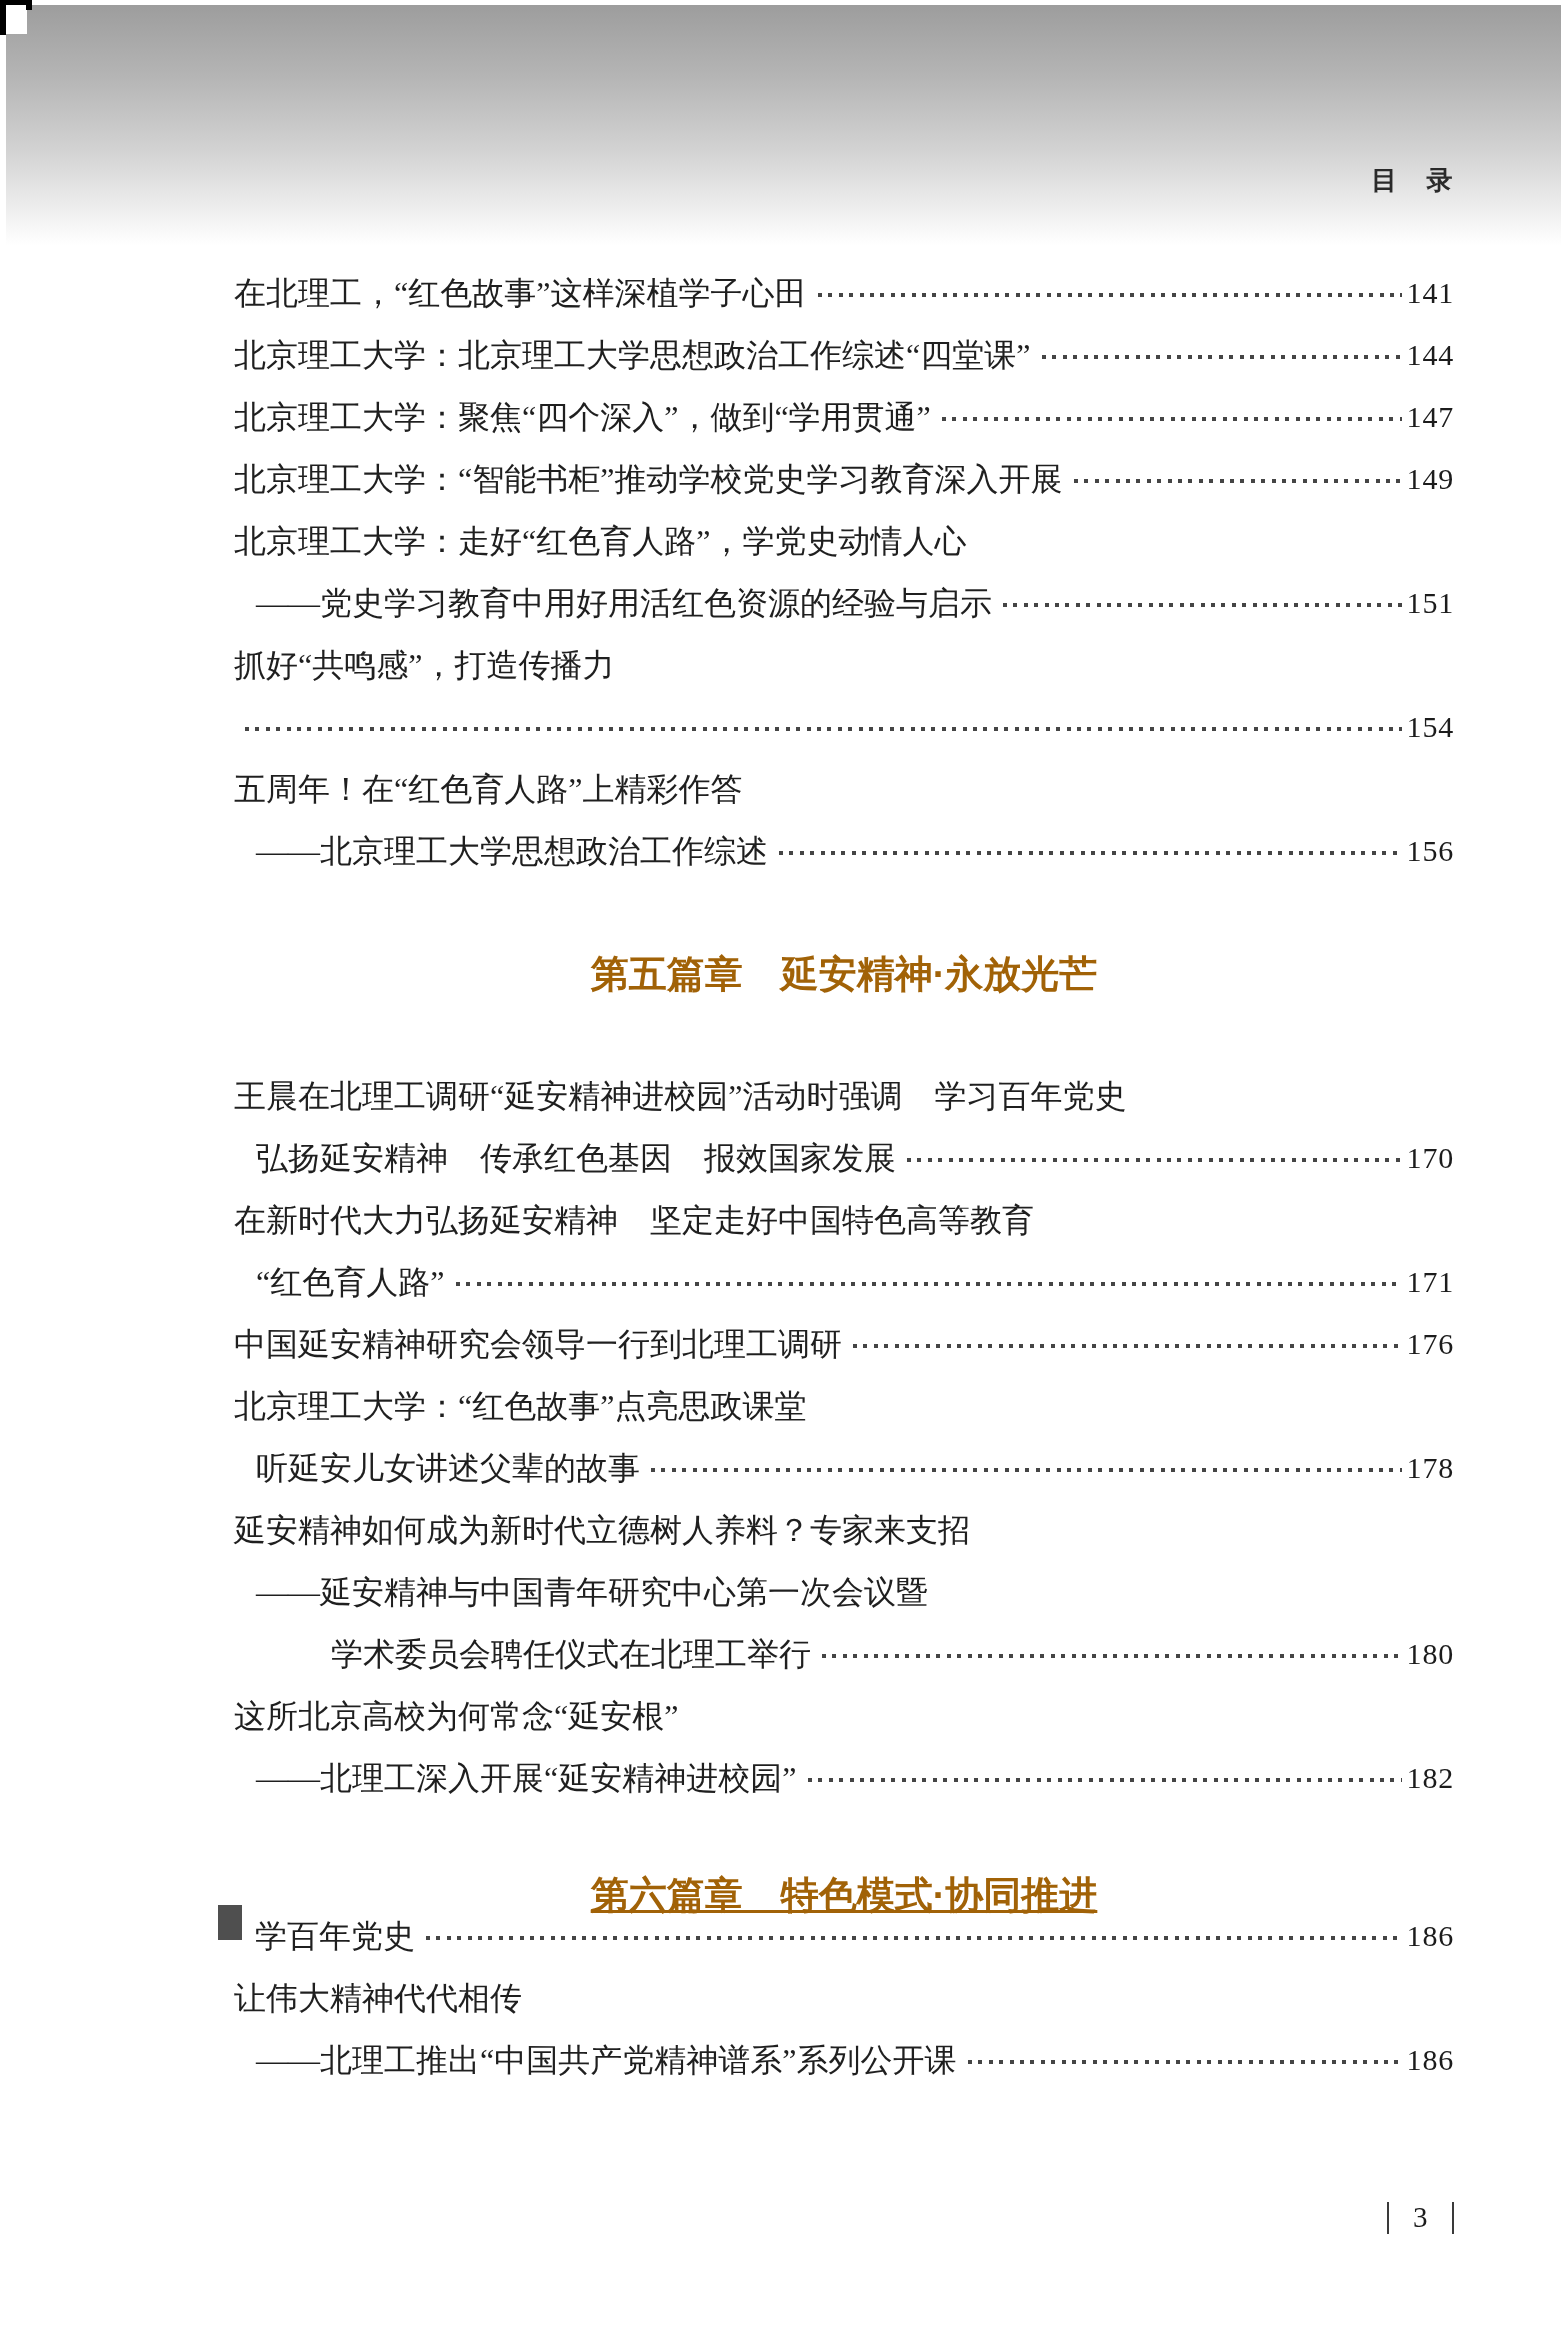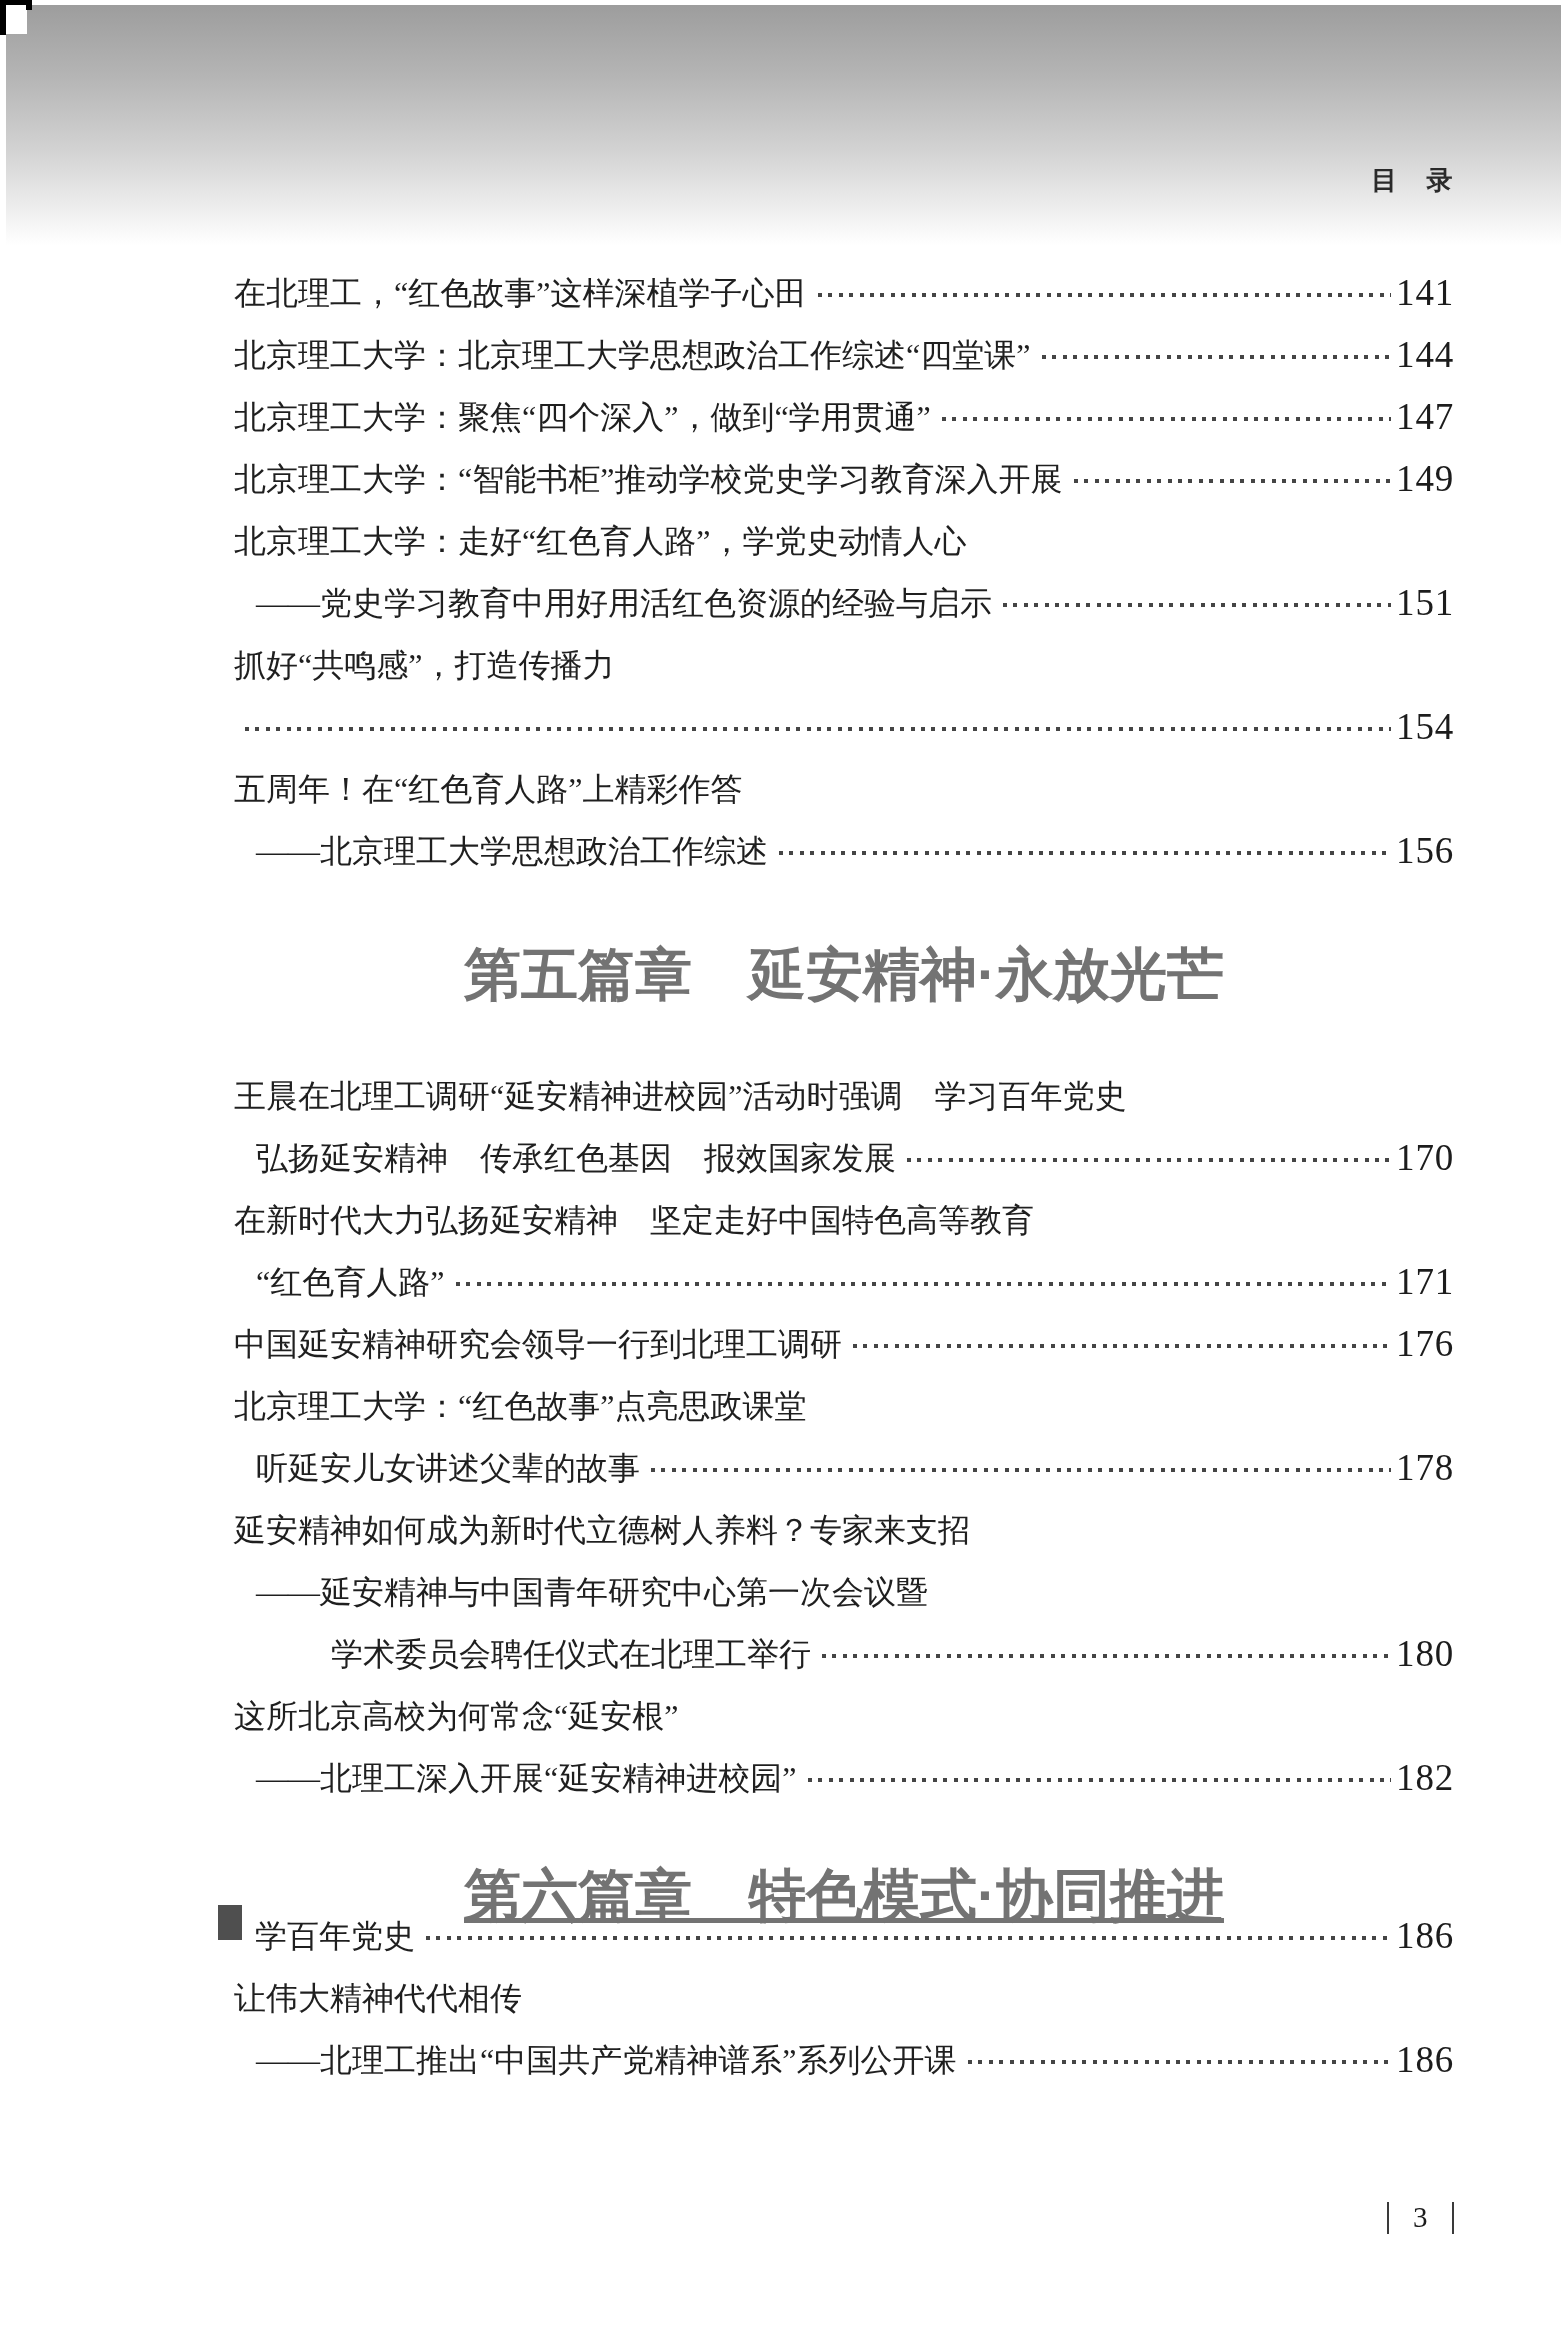--- a/index.html
+++ b/index.html
@@ -34,31 +34,31 @@
     font-size:32px;line-height:62px;color:#1f1f1f;
   }
   .toc-title{white-space:pre;flex:0 0 auto;}
   .indent-1{margin-left:22px;}
   .indent-2{margin-left:97px;}
   .dot-leader{
     flex:1 1 auto;align-self:center;height:4px;margin:4.8px 4.8px 0 11.2px;
     background:repeating-linear-gradient(90deg,#454545 0 4px,transparent 4px 10.4px);
   }
   .toc-page{
-    flex:0 0 auto;font-size:37px;letter-spacing:0.8px;color:#1c1c1c;
+    flex:0 0 auto;font-size:30px;letter-spacing:0.8px;color:#1c1c1c;
     font-family:"Liberation Serif","DejaVu Serif",serif;
   }
   .bullet-square{
     flex:0 0 auto;width:24px;height:35px;background:#4f4f4f;
     margin-left:-16px;margin-right:13px;
   }
   .chapter-heading{
     position:absolute;left:234px;right:108px;height:64px;
-    text-align:center;font-size:57px;line-height:64px;font-weight:700;
-    color:#737373;white-space:pre;
+    text-align:center;font-size:38px;line-height:64px;font-weight:700;
+    color:#a16207;white-space:pre;
     font-family:"Liberation Sans","DejaVu Sans",sans-serif;
   }
   .footer{
     position:absolute;top:2201px;right:108px;
     display:flex;align-items:center;gap:24px;
   }
   .footer-bar{width:2.4px;height:32px;background:#3a3a3a;}
   .footer-page{font-size:29px;color:#1c1c1c;}
 </style>
 </head>

